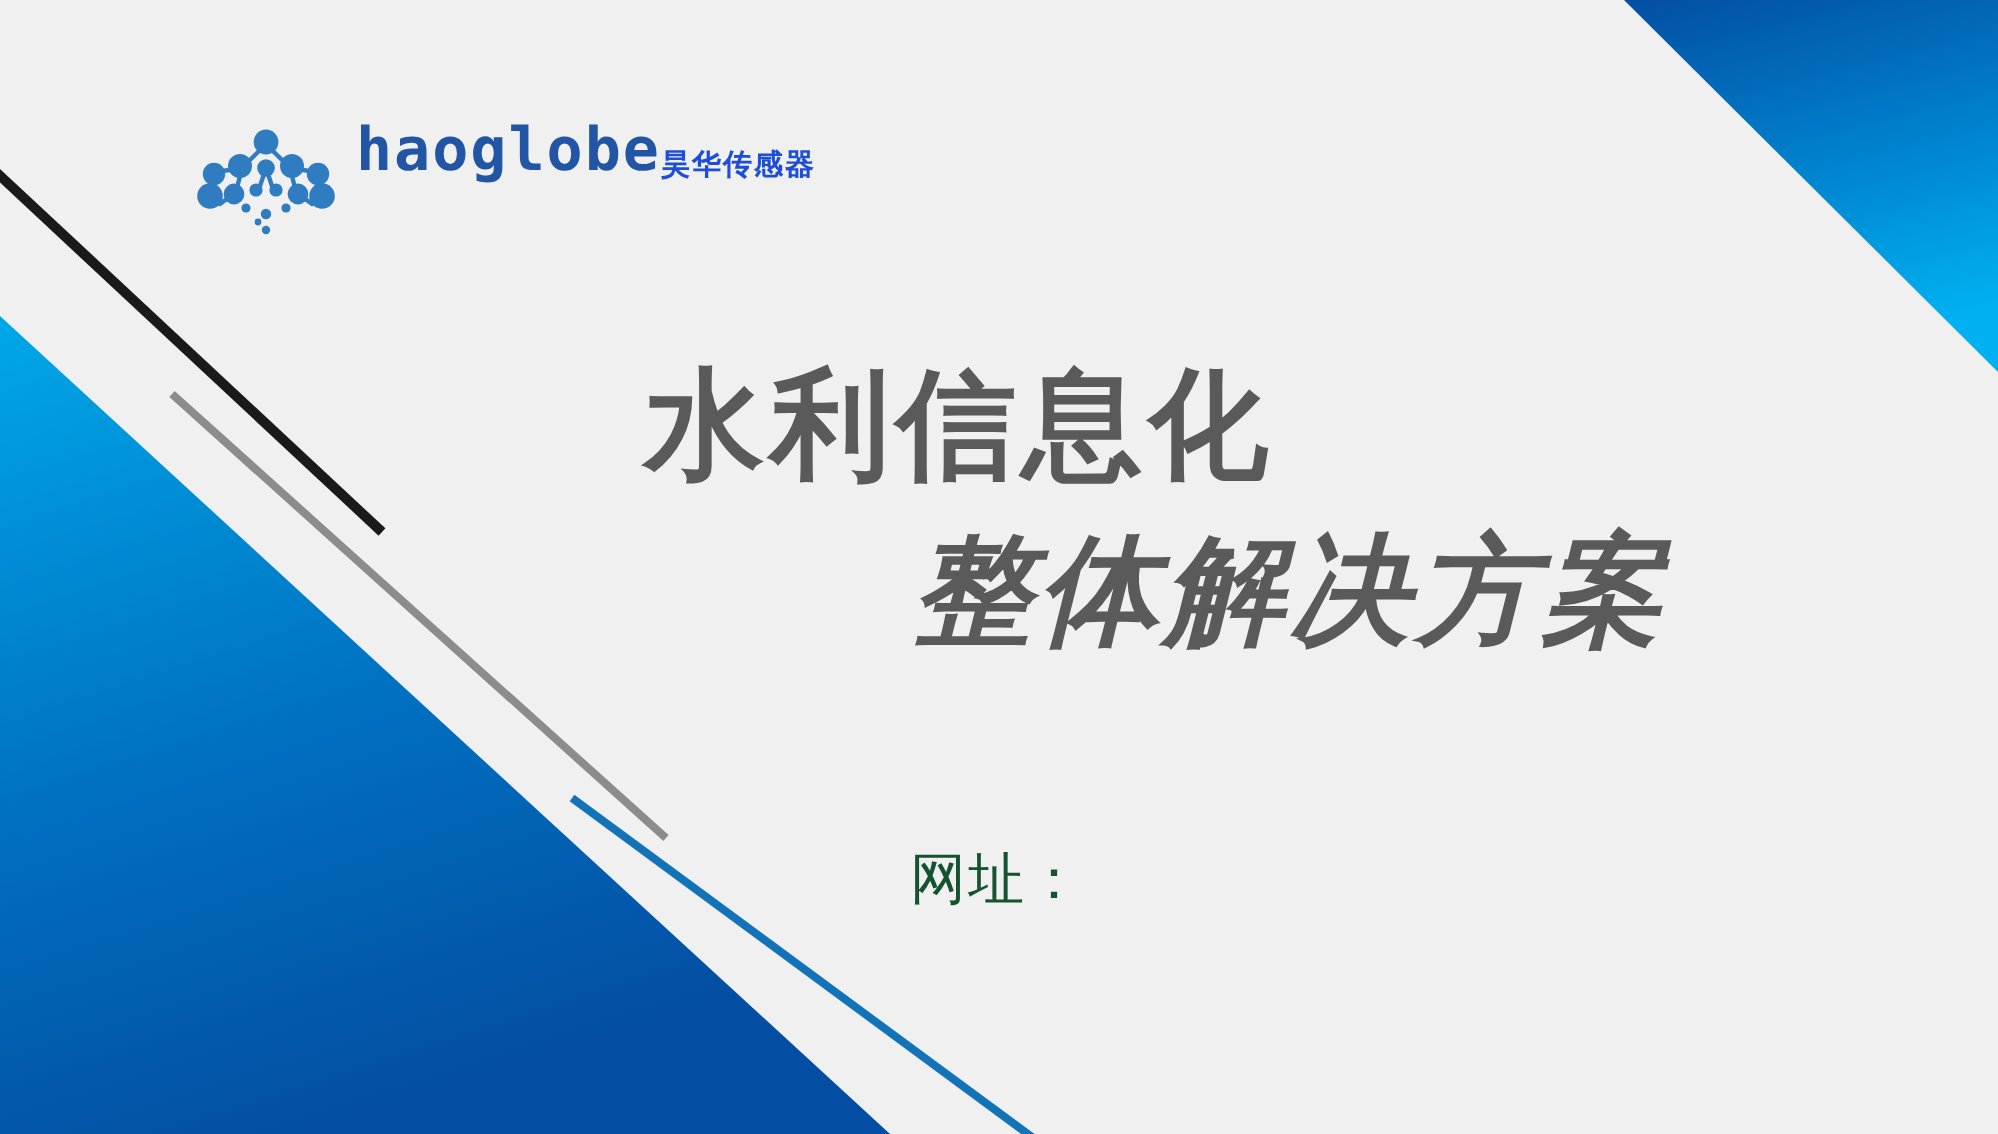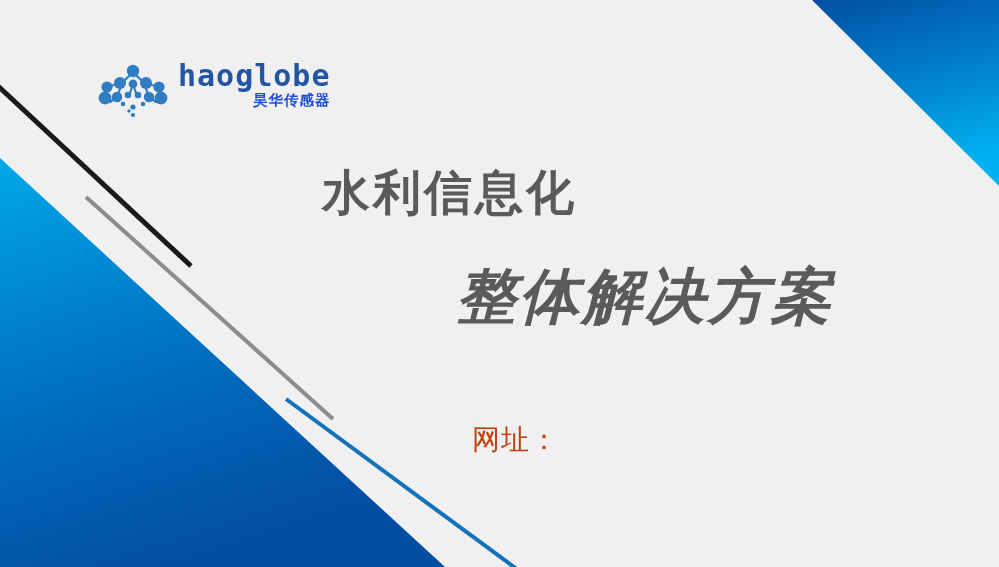--- a/index.html
+++ b/index.html
@@ -41,21 +41,21 @@
   }
   #logo-mark {
     width: 74px;
     height: 56px;
     flex: 0 0 auto;
     margin-top: 4px;
   }
   #logo-text-block {
     margin-left: 8px;
     display: flex;
-    flex-direction: column;
+    flex-direction: row;
     align-items: flex-end;
     padding-top: 2px;
   }
   #logo-wordmark {
     font-family: "DejaVu Sans Mono", monospace;
     font-size: 30px;
     font-weight: 700;
     letter-spacing: 1px;
     color: #2255a4;
     line-height: 1.05;
@@ -77,39 +77,39 @@
     position: absolute;
     font-family: "DejaVu Sans", "Liberation Sans", sans-serif;
     font-weight: 700;
     color: #5a5a5a;
     letter-spacing: 3px;
     white-space: nowrap;
     line-height: 1;
   }
   #title-line-1 {
     left: 322px;
-    top: 168px;
-    font-size: 48px;
+    top: 183px;
+    font-size: 60px;
   }
   #title-line-2 {
     left: 456px;
     top: 266px;
     font-size: 60px;
     font-style: italic;
   }
 
   
   #website-line {
     position: absolute;
-    left: 472px;
+    left: 455px;
     top: 421px;
     white-space: nowrap;
     display: flex;
     align-items: baseline;
-    color: #c2410c;
+    color: #14532d;
   }
   #website-label {
     font-family: "DejaVu Sans", sans-serif;
     font-size: 28px;
     letter-spacing: 1px;
   }
   #website-url {
     font-family: "DejaVu Sans", "Liberation Sans", sans-serif;
     font-size: 27px;
     letter-spacing: 0px;

